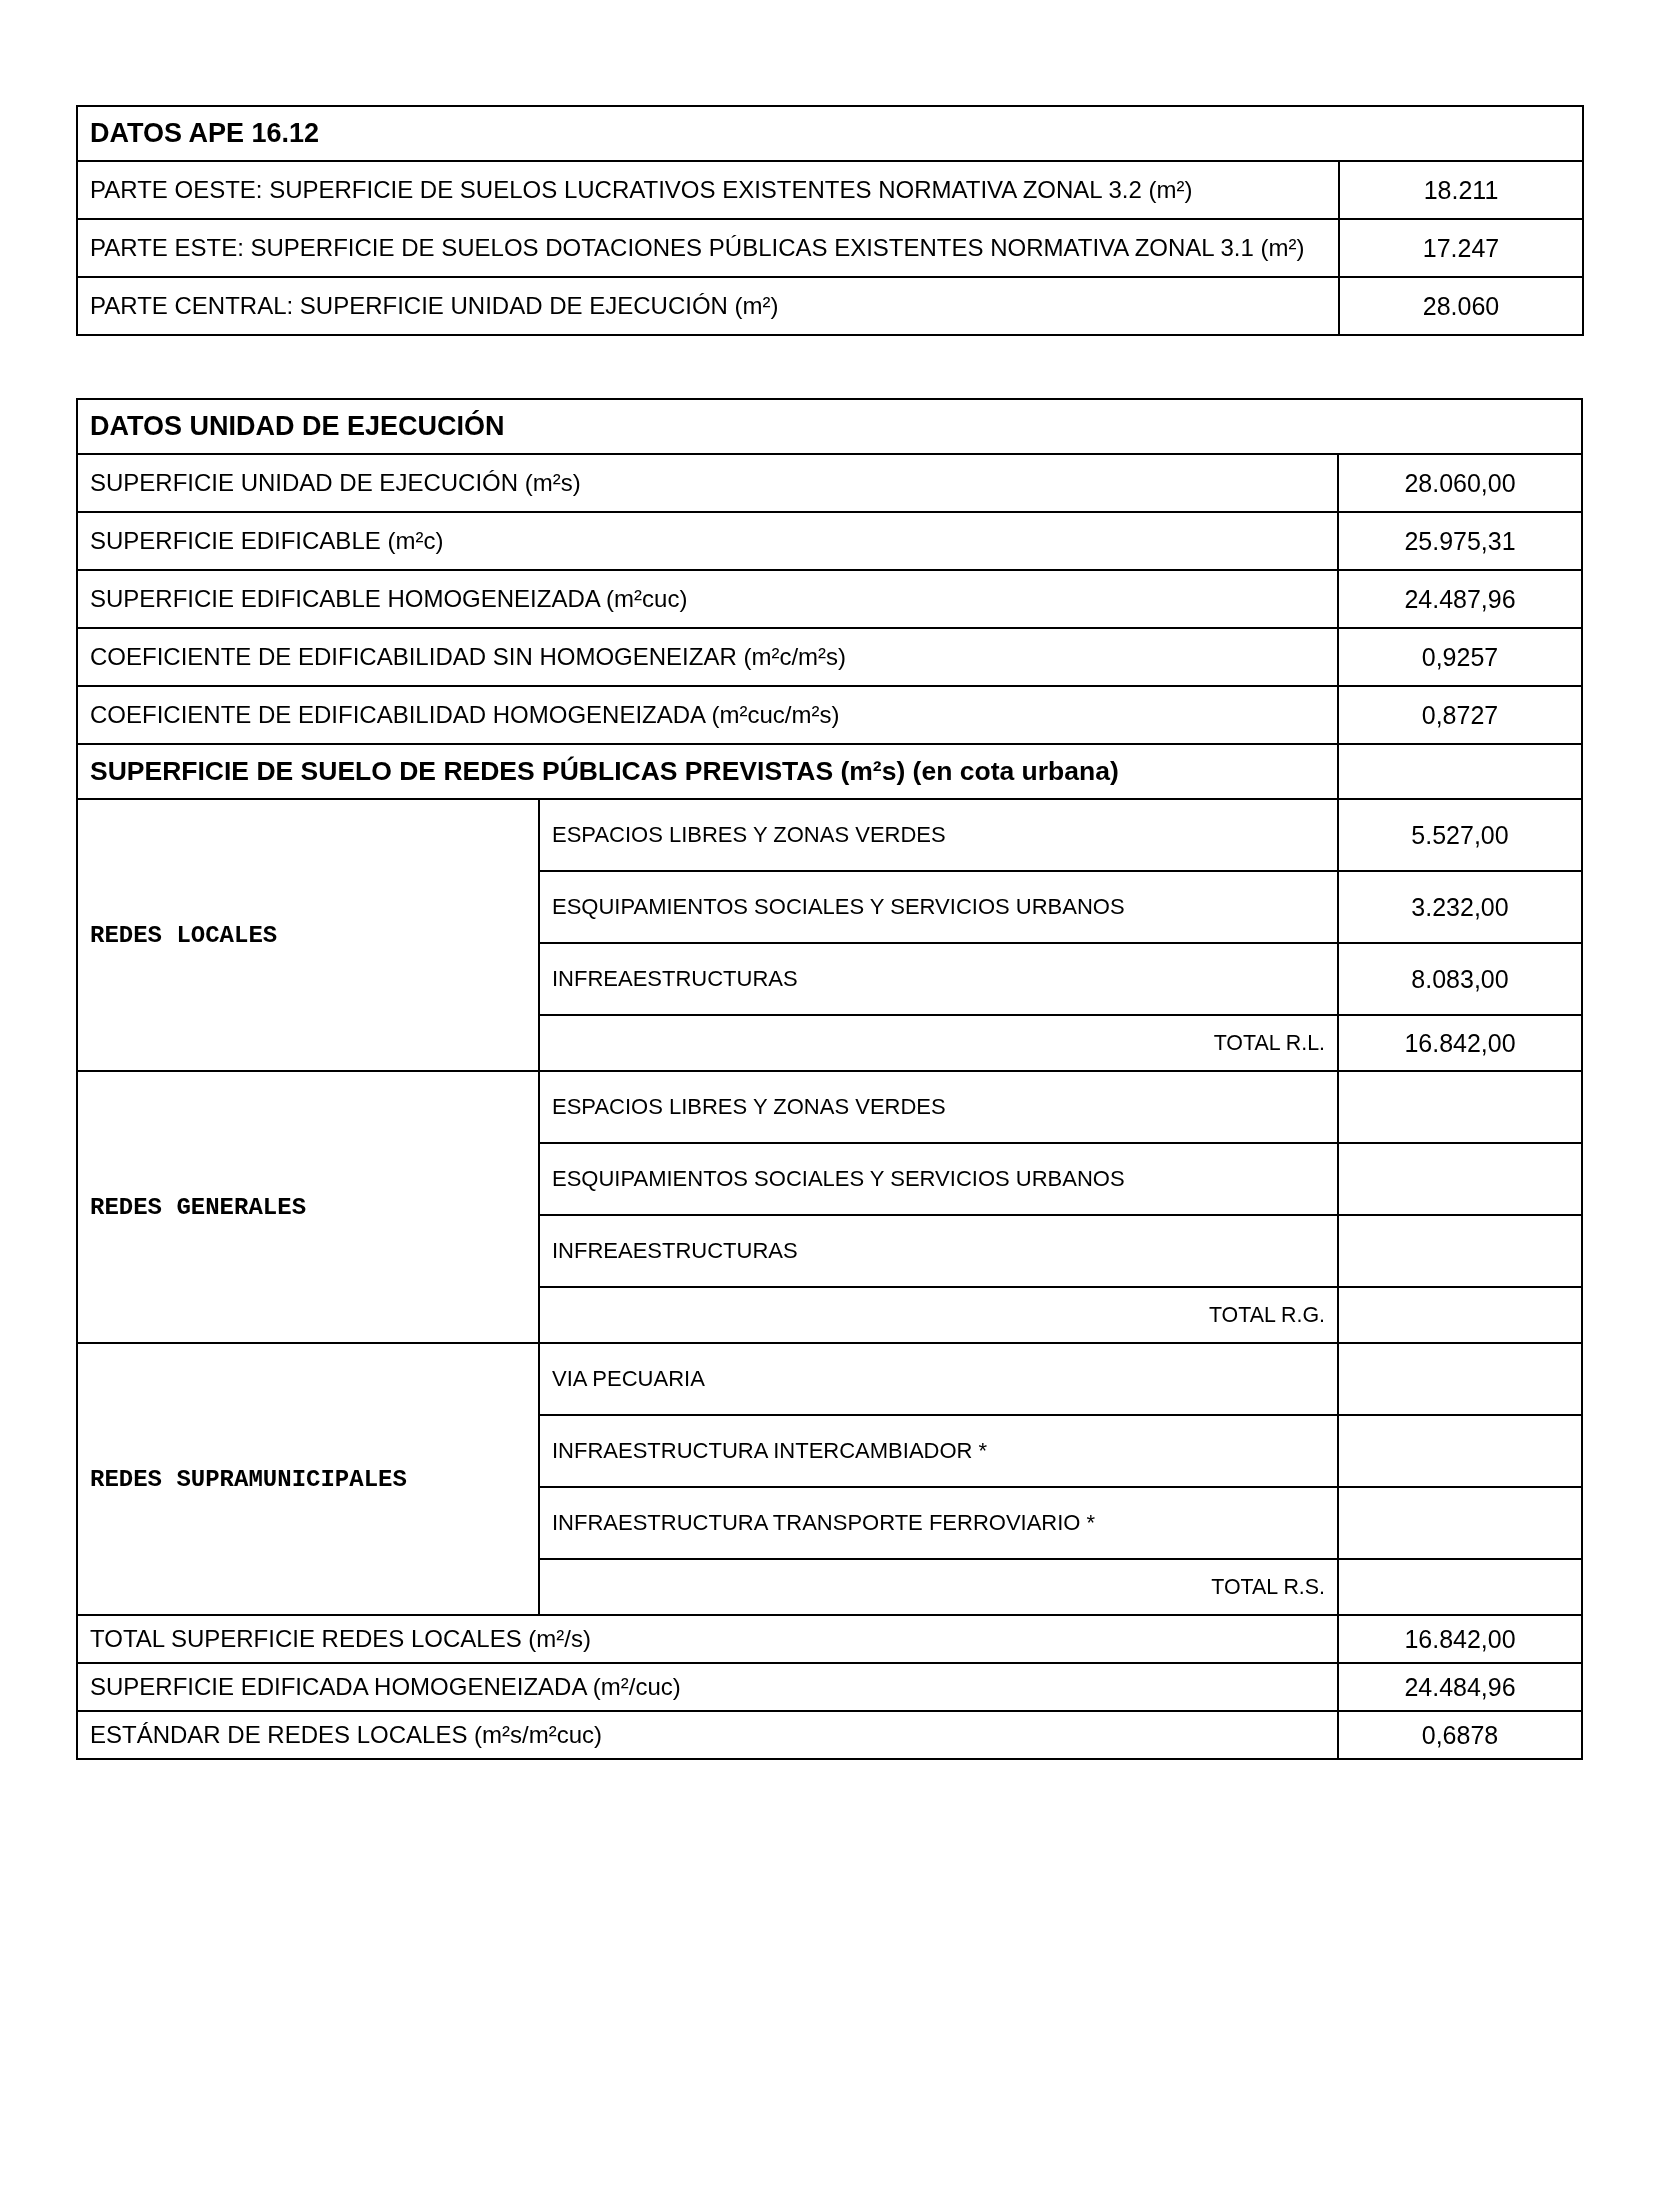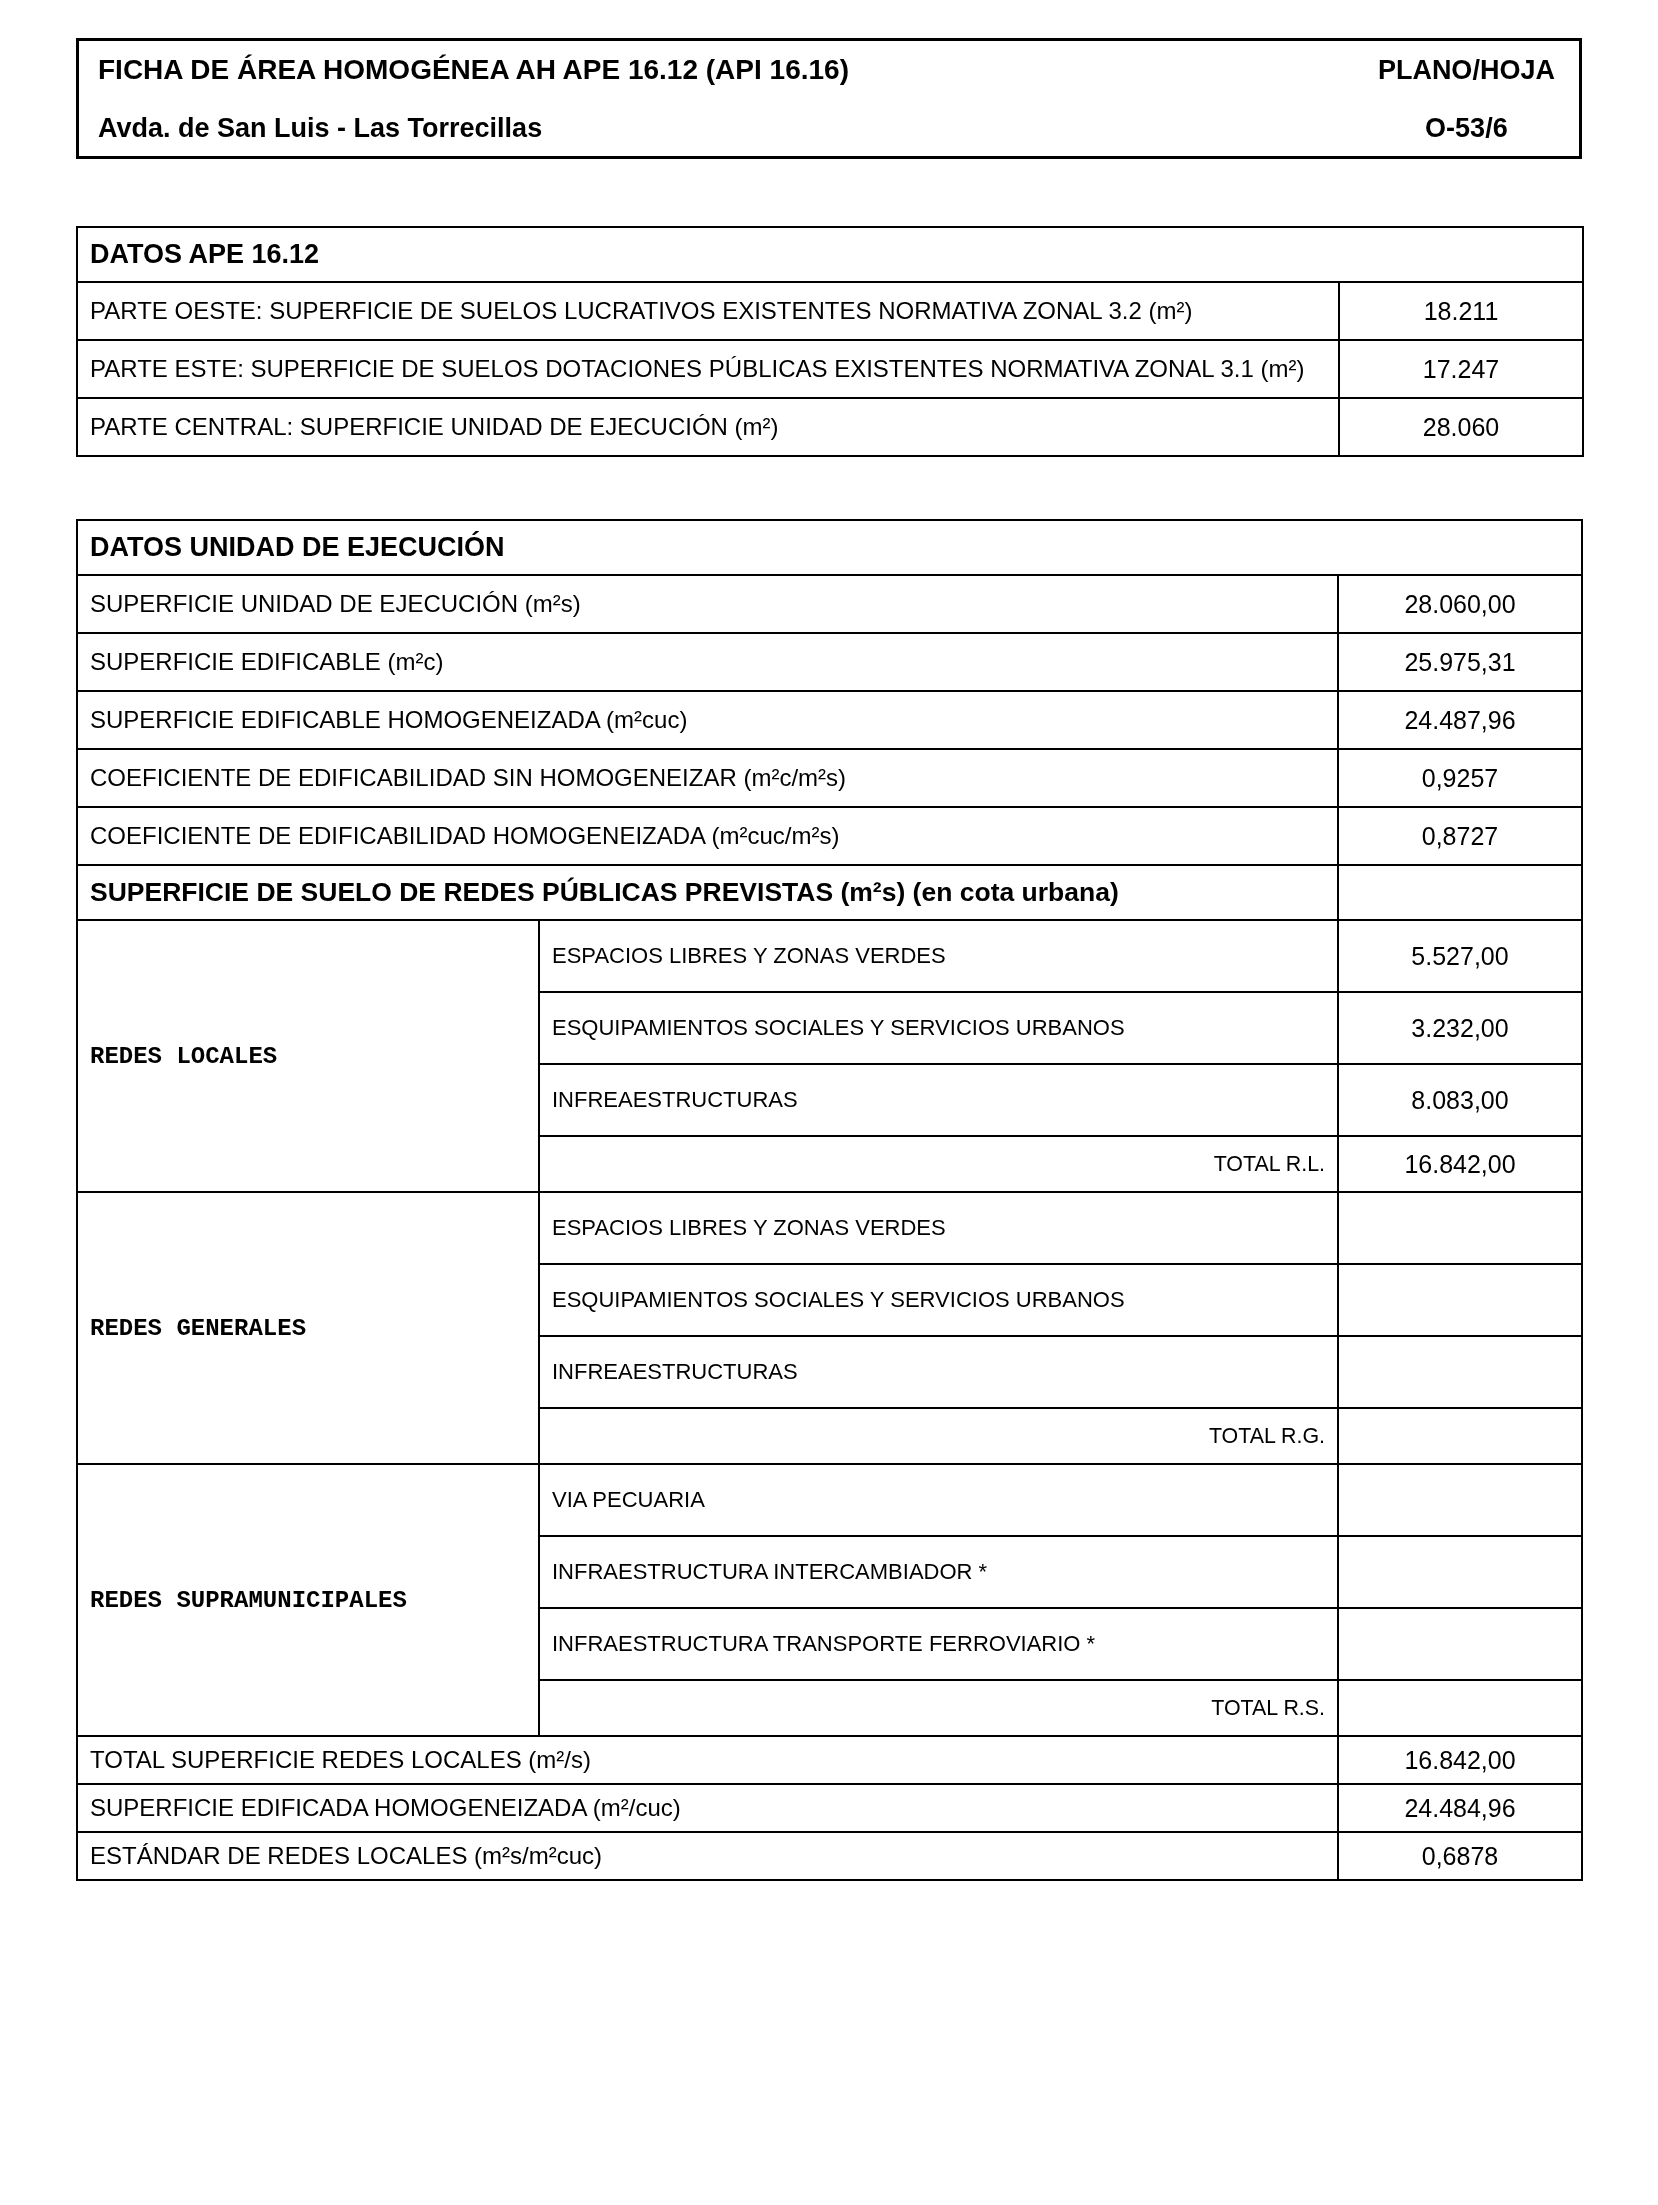--- a/index.html
+++ b/index.html
@@ -120,30 +120,20 @@
   col.c-sub   { width: 799px; }
   col.c-val   { width: 244px; }
   col.c1-label { width: 1262px; }
   col.c1-val   { width: 244px; }
 </style>
 </head>
 <body>
 
 <div class="page">
 
-  <div class="header-box">
-    <div class="header-left">
-      <div class="header-title">FICHA DE ÁREA HOMOGÉNEA AH APE 16.12 (API 16.16)</div>
-      <div class="header-subtitle">Avda. de San Luis - Las Torrecillas</div>
-    </div>
-    <div class="header-right">
-      <div class="plano-label">PLANO/HOJA</div>
-      <div class="plano-value">O-53/6</div>
-    </div>
-  </div>
 
   <table class="t1">
     <colgroup>
         <col class="c1-label">
         <col class="c1-val">
       </colgroup>
     <tbody>
         <tr>
       <td class="title-cell" colspan="2">DATOS APE 16.12</td>
     </tr>

